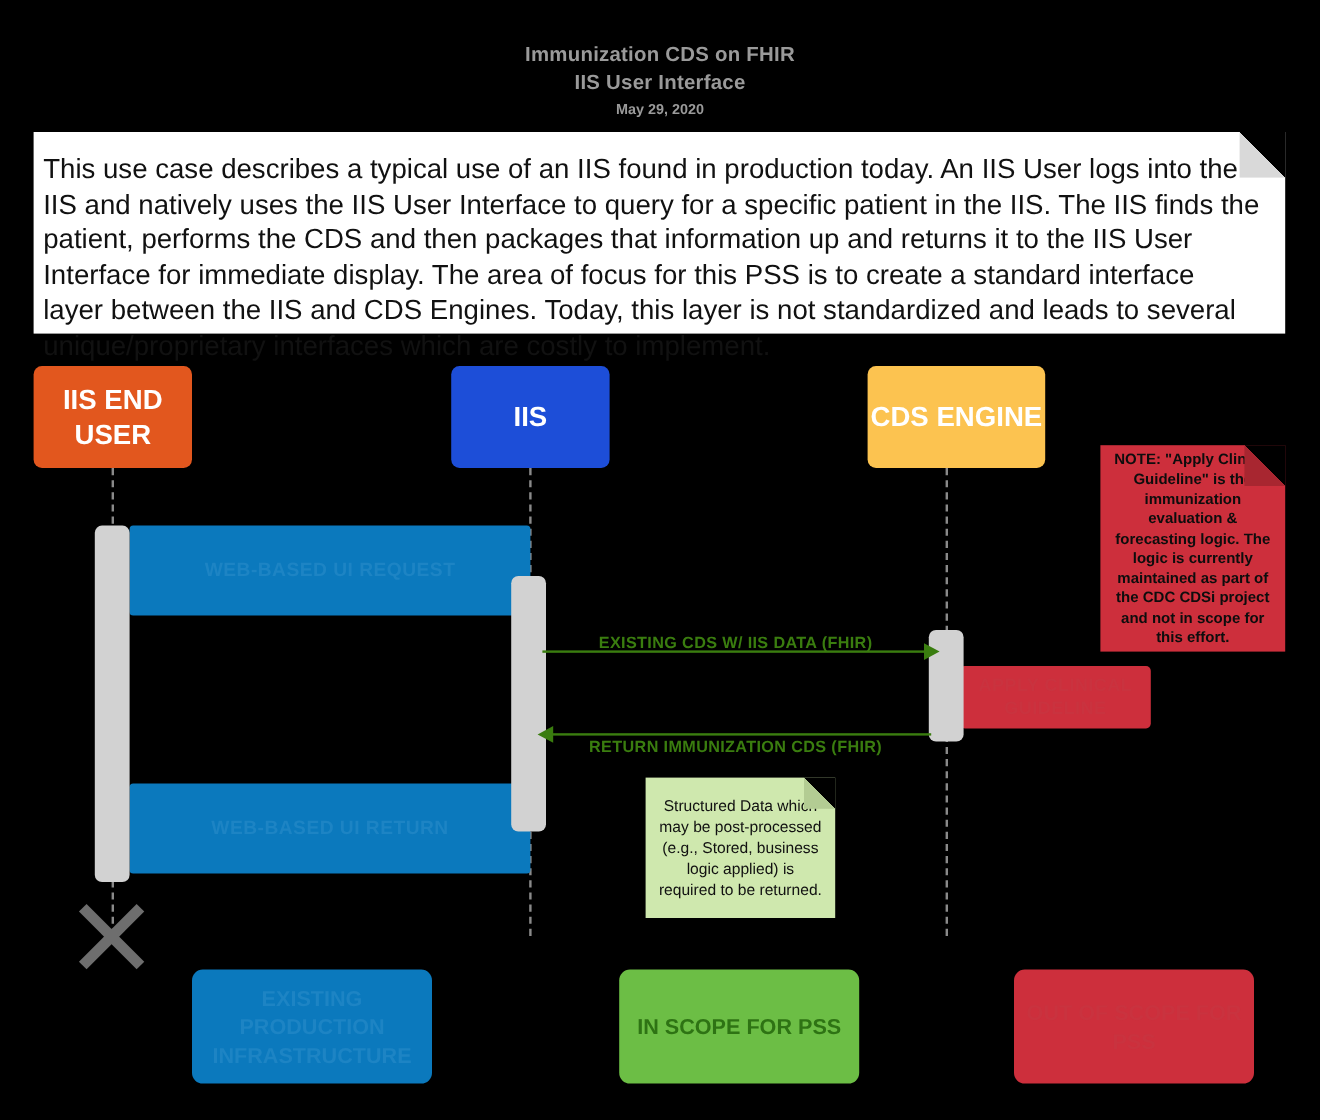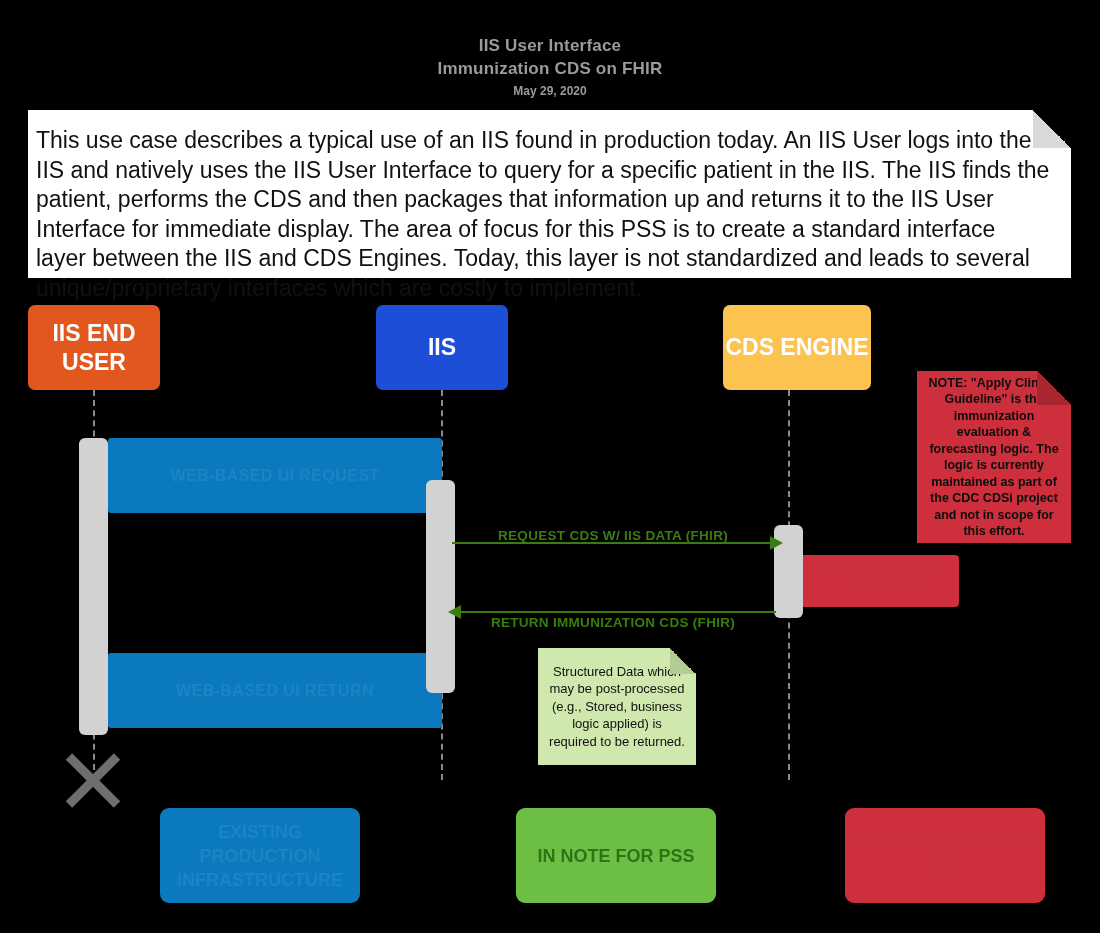--- a/index.html
+++ b/index.html
@@ -109,22 +109,22 @@
     text-align:center;font-weight:bold;font-size:18px;line-height:24px;
   }
   #legend-existing{left:160px;top:808px;width:200px;height:95px;background:#0b79bd;color:#1d84c4;}
   #legend-inscope{left:516px;top:808px;width:200px;height:95px;background:#6cbe45;color:#2e7314;}
   #legend-outscope{left:845px;top:808px;width:200px;height:95px;background:#cd2f3c;color:#c9333f;}
 </style>
 </head>
 <body>
 
 <div class="abs" id="title-block">
+  <div id="title-line1">Immunization CDS on FHIR</div>
   <div id="title-line2">IIS User Interface</div>
-  <div id="title-line1">Immunization CDS on FHIR</div>
   <div id="title-date">May 29, 2020</div>
 </div>
 
 <div class="abs" id="desc-note">
   <div class="abs" id="desc-fold"></div>
   <div id="desc-text">This use case describes a typical use of an IIS found in production today. An IIS User logs into the IIS and natively uses the IIS User Interface to query for a specific patient in the IIS.  The IIS finds the patient, performs the CDS and then packages that information up and returns it to the IIS User Interface for immediate display.  The area of focus for this PSS is to create a standard interface layer between the IIS and CDS Engines. Today, this layer is not standardized and leads to several unique/proprietary interfaces which are costly to implement.</div>
 </div>
 
 <div class="abs lifeline" id="lifeline-user"></div>
 <div class="abs lifeline" id="lifeline-iis"></div>
@@ -135,21 +135,21 @@
 <div class="abs actor" id="actor-cds">CDS ENGINE</div>
 
 <div class="abs msgbar" id="msg-ui-request">WEB-BASED UI REQUEST</div>
 <div class="abs msgbar" id="msg-ui-return">WEB-BASED UI RETURN</div>
 <div class="abs msgbar" id="msg-apply-guideline">APPLY CLINICAL GUIDELINE</div>
 
 <div class="abs activation" id="activation-user"></div>
 <div class="abs activation" id="activation-iis"></div>
 <div class="abs activation" id="activation-cds"></div>
 
-<div class="abs arrow-label" id="arrow-request-label">REQUEST CDS  W/ IIS DATA (FHIR)</div>
+<div class="abs arrow-label" id="arrow-request-label">EXISTING CDS  W/ IIS DATA (FHIR)</div>
 <div class="abs arrow-line" id="arrow-request-line"></div>
 <div class="abs arrow-head" id="arrow-request-head"></div>
 
 <div class="abs arrow-line" id="arrow-return-line"></div>
 <div class="abs arrow-head" id="arrow-return-head"></div>
 <div class="abs arrow-label" id="arrow-return-label">RETURN IMMUNIZATION CDS (FHIR)</div>
 
 <div class="abs" id="terminator-x">
   <span class="b1"></span>
     <span class="b2"></span>
@@ -159,14 +159,14 @@
   <div class="body">NOTE: "Apply Clinical Guideline" is the immunization evaluation &amp; forecasting logic. The logic is currently maintained as part of the CDC CDSi project and not in scope for this effort.</div>
   <div class="fold"></div>
 </div>
 
 <div class="sticky" id="note-green">
   <div class="body">Structured Data which may be post-processed (e.g., Stored, business logic applied) is required to be returned.</div>
   <div class="fold"></div>
 </div>
 
 <div class="abs legend" id="legend-existing">EXISTING PRODUCTION INFRASTRUCTURE</div>
-<div class="abs legend" id="legend-inscope">IN NOTE FOR PSS</div>
+<div class="abs legend" id="legend-inscope">IN SCOPE FOR PSS</div>
 <div class="abs legend" id="legend-outscope">OUT OF SCOPE FOR PSS</div>
 
 </body></html>

